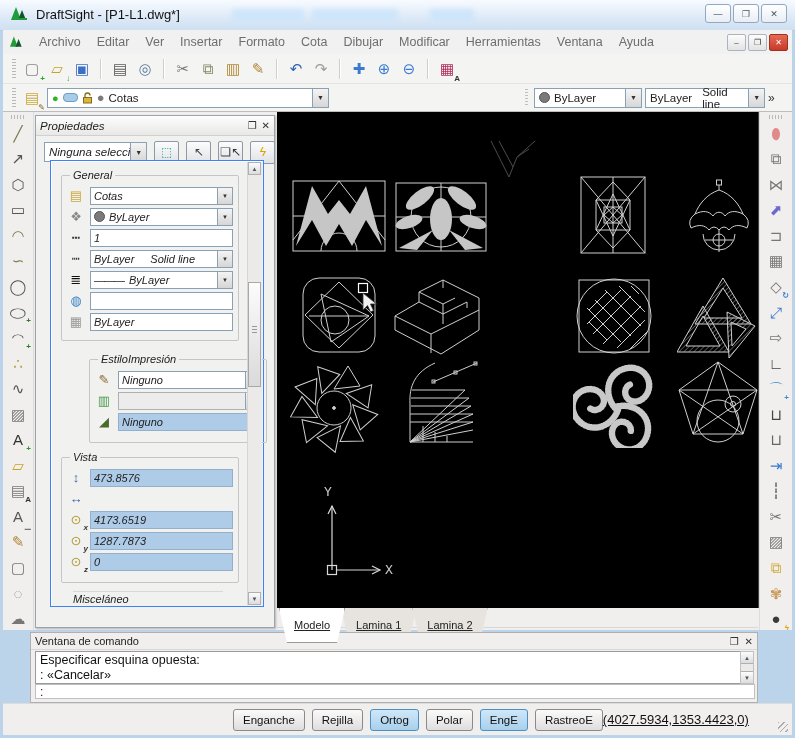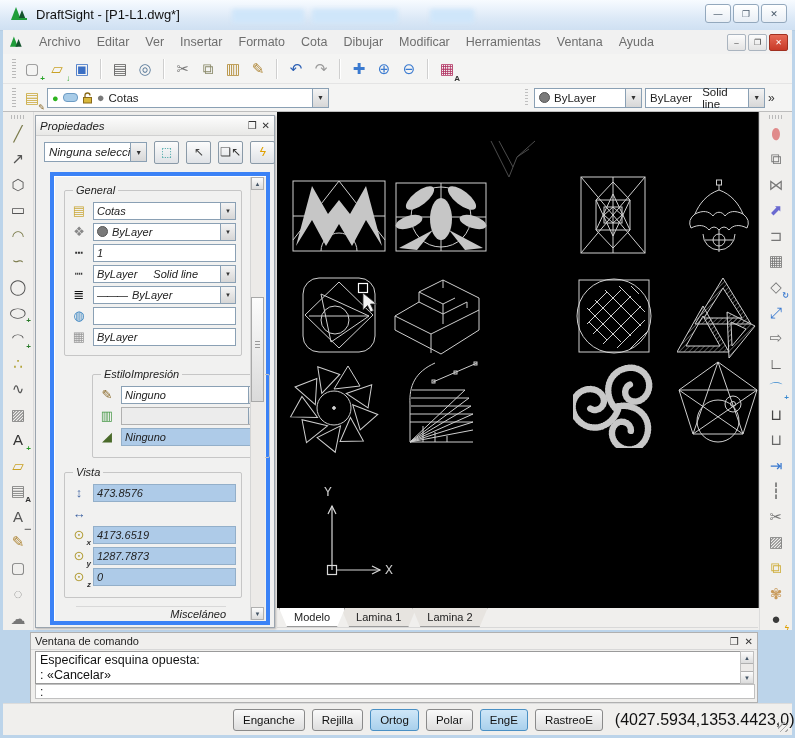--- a/index.html
+++ b/index.html
@@ -50,37 +50,37 @@
   #right-strip{left:759px;width:33px;border-left:1px solid #dcdcdc;}
   .hgrip{width:14px;height:4px;background:repeating-linear-gradient(90deg,#b9b9b9 0 1px,transparent 1px 3px);}
   .strip .ticon{width:22px;height:21px;border:1px solid transparent;border-radius:2px;}
   
   #canvas{position:absolute;left:277px;top:112px;width:481px;height:496px;background:#000;}
   #canvas svg{position:absolute;}
   .ucs-label{position:absolute;color:#c8c8c8;font-size:13px;font-family:"DejaVu Sans Mono",monospace;}
   
   #tabs{position:absolute;left:277px;top:608px;width:481px;height:20px;background:#f0efed;
     display:flex;align-items:stretch;padding-left:2px;border-bottom:1px solid #d8d8d8;box-sizing:border-box;}
-  .tab{height:18px;margin-right:-4px;padding:0 14px;display:flex;align-items:center;justify-content:center;
+  .tab{height:18px;margin-right:-4px;padding:8px 14px;display:flex;align-items:center;justify-content:center;
     font-size:11px;color:#222;background:#e7e4e0;border:1px solid #9a9a9a;border-top:none;
-    clip-path:polygon(0 0,100% 0,calc(100% - 8px) 100%,8px 100%);}
+    clip-path:polygon(0 0,100% 0,calc(100% - 8px) 100%,8px 100%);text-decoration:underline;}
   .tab.active{background:#fff;font-weight:normal;z-index:2;}
   
   #props{position:absolute;left:35px;top:115px;width:240px;height:513px;background:#f1f1f0;
     border:1px solid #9aa4ae;box-shadow:1px 1px 2px rgba(0,0,0,.25);box-sizing:border-box;font-style:italic;}
   #props-header{height:17px;display:flex;align-items:center;padding:1px 4px;font-size:11.5px;
     background:linear-gradient(#fdfdfd,#e8e8e6);border-bottom:1px solid #d0d0d0;}
   #props-header .hicons{margin-left:auto;display:flex;gap:5px;font-size:10px;color:#333;}
   #selector-row{position:absolute;left:8px;top:25px;right:6px;height:22px;display:flex;align-items:center;}
   #sel-combo{width:112px;}
   .hbtn{width:23px;height:21px;margin-left:7px;border:1px solid #8a9aa8;border-radius:2px;
     background:linear-gradient(#fcfcfc,#dfe2e6);display:flex;align-items:center;justify-content:center;
     font-size:12px;position:relative;}
-  #props-content{position:absolute;left:14px;top:56px;width:212px;height:445px;background:#f1f1f0;
-    border:4px solid #3b82f6;box-shadow:inset 1px 1px 0 #fff;text-align:right;}
+  #props-content{position:absolute;left:14px;top:44px;width:212px;height:445px;background:#f1f1f0;
+    border:1px solid #3b82f6;box-shadow:inset 1px 1px 0 #fff;}
   .pgroup{position:absolute;left:10px;width:178px;border:1px solid #c6c6c6;border-radius:2px;box-sizing:border-box;}
   .pgroup .glabel{position:absolute;top:-7px;left:8px;background:#f1f1f0;padding:0 3px;font-size:11px;color:#222;}
   #grp-general{top:14px;height:166px;}
   #grp-print{top:198px;height:84px;margin-left:28px;}
   #grp-vista{top:296px;height:126px;}
   #misc-label{position:absolute;left:22px;top:430px;font-size:11px;color:#222;border-top:1px solid #d8d8d8;width:150px;padding-top:1px;}
   .prows{position:absolute;left:4px;top:10px;right:5px;display:flex;flex-direction:column;gap:2px;}
   .prow{height:19px;display:flex;align-items:center;gap:4px;}
   .prow .ticon{width:20px;height:18px;flex:0 0 20px;}
   .prow .ticon .glyph{font-size:13px;}
@@ -113,21 +113,21 @@
   #cmd-sb{position:absolute;right:3px;top:18px;width:14px;height:33px;background:#eceae8;border:1px solid #c0c0c0;box-sizing:border-box;}
   #cmd-input{position:absolute;left:4px;bottom:3px;width:720px;height:15px;background:#fff;
     border:1px solid #c0c0c0;font-size:12px;padding:0 4px;box-sizing:border-box;}
   
   #statusbar{position:absolute;left:3px;top:703px;width:789px;height:32px;background:#f0efed;
     display:flex;align-items:center;border-top:1px solid #dcdcdc;box-sizing:border-box;}
   #status-buttons{display:flex;gap:7px;margin-left:230px;}
   .sbtn2{height:20px;padding:0 9px;display:flex;align-items:center;font-size:11.5px;color:#111;
     border:1px solid #8a8a8a;border-radius:3px;background:linear-gradient(#fafafa,#dedede);}
   .sbtn2.active{background:linear-gradient(#cfe7f8,#a9d0ec);border-color:#4a90c4;}
-  #coords{margin-left:12px;font-size:16px;color:#111;}
+  #coords{font-size:13px;color:#111;text-decoration:underline;}
   #rgrip{position:absolute;right:4px;bottom:3px;width:10px;height:10px;
     background:repeating-linear-gradient(135deg,#aaa 0 1px,transparent 1px 4px);}
   .dash-v{position:absolute;left:758px;top:112px;width:1px;height:496px;background:#444;}
 </style>
 </head>
 <body>
 
 <div id="titlebar">
   <svg id="app-logo" width="20" height="18" viewBox="0 0 20 18">
     <polygon points="1,15 6,2 11,15" fill="#1f9d3a"></polygon>

